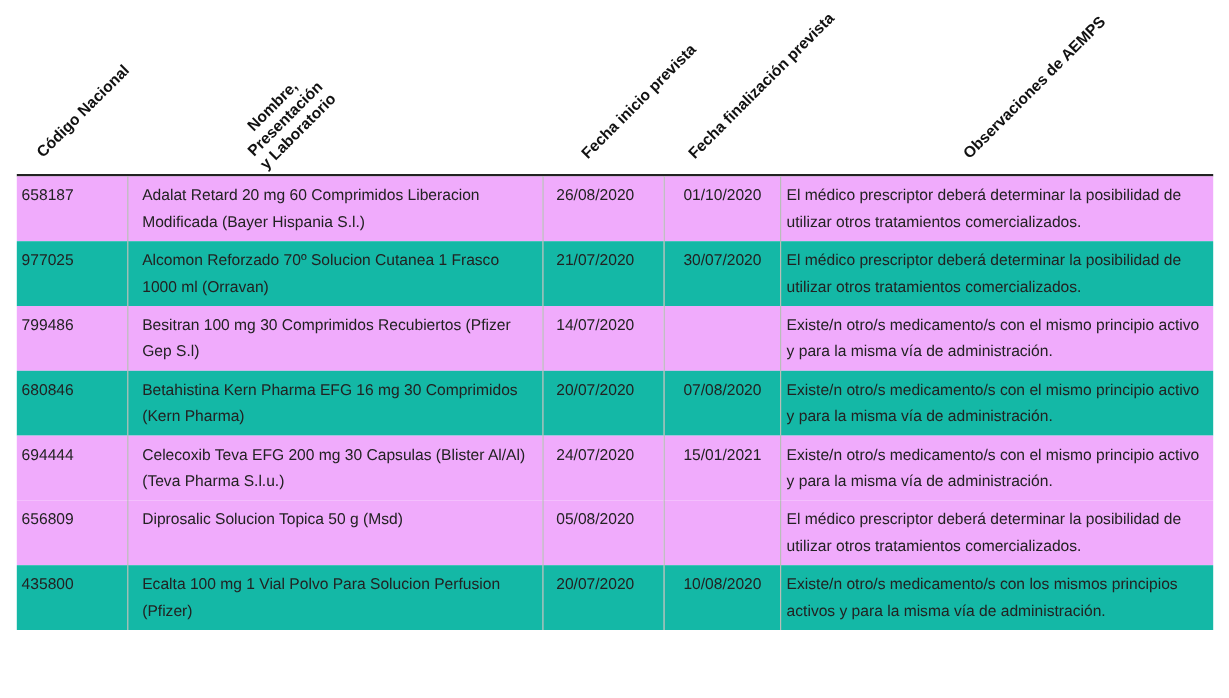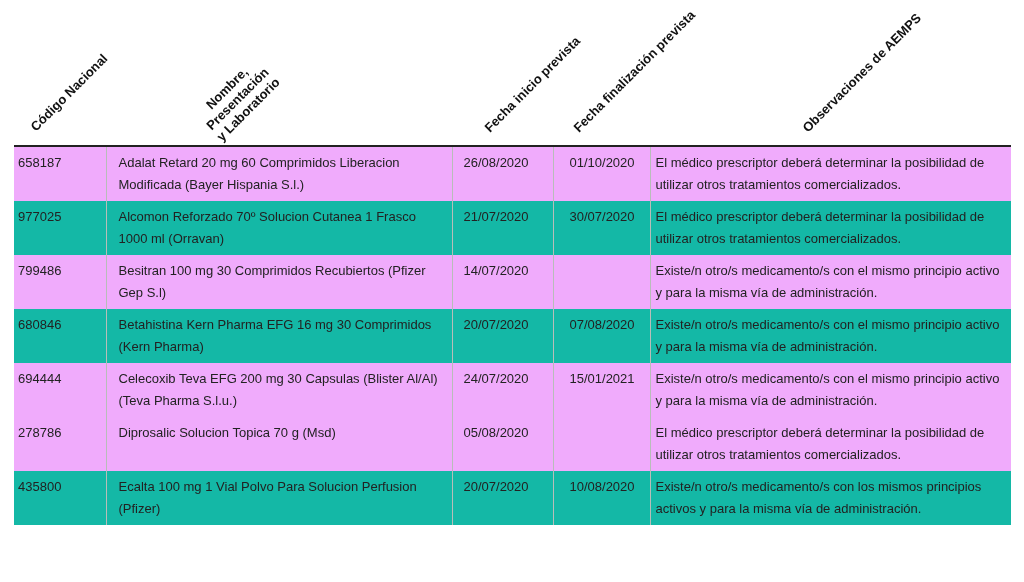--- a/index.html
+++ b/index.html
@@ -71,22 +71,22 @@
         <td class="obs">Existe/n otro/s medicamento/s con el mismo principio activo y para la misma vía de administración.</td>
       </tr>
       <tr class="odd">
         <td class="code">694444</td>
         <td class="name">Celecoxib Teva EFG 200 mg 30 Capsulas (Blister Al/Al) (Teva Pharma S.l.u.)</td>
         <td class="d1">24/07/2020</td>
         <td class="d2">15/01/2021</td>
         <td class="obs">Existe/n otro/s medicamento/s con el mismo principio activo y para la misma vía de administración.</td>
       </tr>
       <tr class="odd">
-        <td class="code">278786</td>
-        <td class="name">Diprosalic Solucion Topica 70 g (Msd)</td>
+        <td class="code">656809</td>
+        <td class="name">Diprosalic Solucion Topica 50 g (Msd)</td>
         <td class="d1">05/08/2020</td>
         <td class="d2"></td>
         <td class="obs">El médico prescriptor deberá determinar la posibilidad de utilizar otros tratamientos comercializados.</td>
       </tr>
       <tr class="even">
         <td class="code">435800</td>
         <td class="name">Ecalta 100 mg 1 Vial Polvo Para Solucion Perfusion (Pfizer)</td>
         <td class="d1">20/07/2020</td>
         <td class="d2">10/08/2020</td>
         <td class="obs">Existe/n otro/s medicamento/s con los mismos principios activos y para la misma vía de administración.</td>

